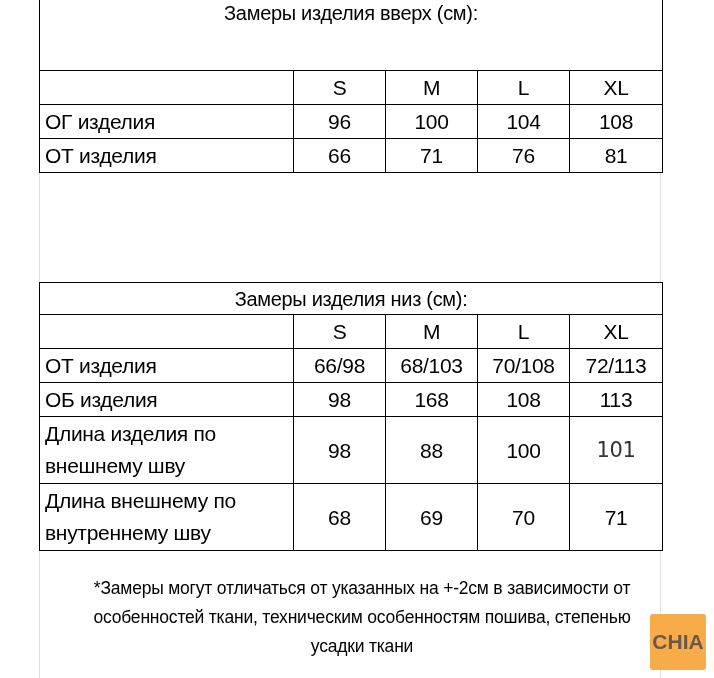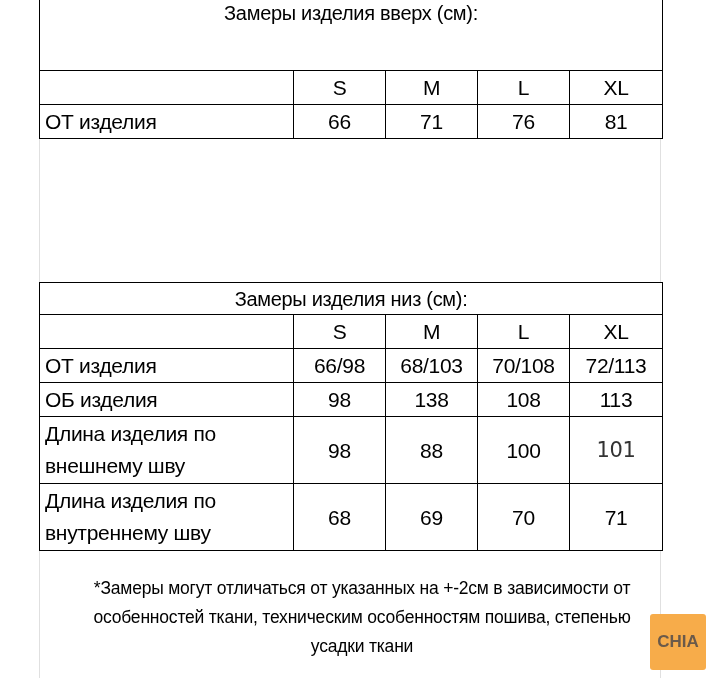--- a/index.html
+++ b/index.html
@@ -20,21 +20,21 @@
   #bottom-table { top:282px; }
   #bottom-table tr.title td { height:31px; line-height:30px; }
   #bottom-table tr.row td { height:32px; }
   #bottom-table tr.tall td { height:66px; }
   #bottom-table tr.tall td.label { white-space:normal; line-height:32px; }
   .alt-val { color:#333; font-family:"DejaVu Sans", sans-serif; font-size:20px; }
   .note { position:absolute; left:52px; top:574px; width:620px; text-align:center;
           font-size:17.5px; line-height:29px; letter-spacing:-0.2px; }
   .badge { position:absolute; left:650px; top:614px; width:56px; height:56px;
            background:#f7ac4a; border-radius:3px; display:flex; align-items:center;
-           justify-content:center; color:#6b5a4a; font-weight:bold; font-size:17px; }
+           justify-content:center; color:#6b5a4a; font-weight:bold; font-size:21px; }
 </style>
 </head>
 <body>
 
 <div class="page-bg"></div>
 
 <table class="sizes" id="top-table">
   <colgroup>
       <col style="width:254px">
       <col style="width:92px">
@@ -45,20 +45,27 @@
   <tbody>
       <tr class="title">
     <td colspan="5" class="title-cell">Замеры изделия вверх (см):</td>
   </tr>
   <tr class="row">
     <td></td>
     <td>S</td>
     <td>M</td>
     <td>L</td>
     <td>XL</td>
+  </tr>
+  <tr class="row">
+    <td class="label">ОГ изделия</td>
+    <td>96</td>
+    <td>100</td>
+    <td>104</td>
+    <td>108</td>
   </tr>
   <tr class="row">
     <td class="label">ОТ изделия</td>
     <td>66</td>
     <td>71</td>
     <td>76</td>
     <td>81</td>
   </tr>
 </tbody>
   </table>
@@ -85,33 +92,33 @@
   <tr class="row">
     <td class="label">ОТ изделия</td>
     <td>66/98</td>
     <td>68/103</td>
     <td>70/108</td>
     <td>72/113</td>
   </tr>
   <tr class="row">
     <td class="label">ОБ изделия</td>
     <td>98</td>
-    <td>138</td>
+    <td>168</td>
     <td>108</td>
     <td>113</td>
   </tr>
   <tr class="tall">
     <td class="label">Длина изделия по внешнему шву</td>
     <td>98</td>
     <td>88</td>
     <td>100</td>
     <td class="alt-val">101</td>
   </tr>
   <tr class="tall">
-    <td class="label">Длина изделия по внутреннему шву</td>
+    <td class="label">Длина внешнему по внутреннему шву</td>
     <td>68</td>
     <td>69</td>
     <td>70</td>
     <td>71</td>
   </tr>
 </tbody>
   </table>
 
 <div class="note">
   <div>*Замеры могут отличаться от указанных на +-2см в зависимости от</div>

